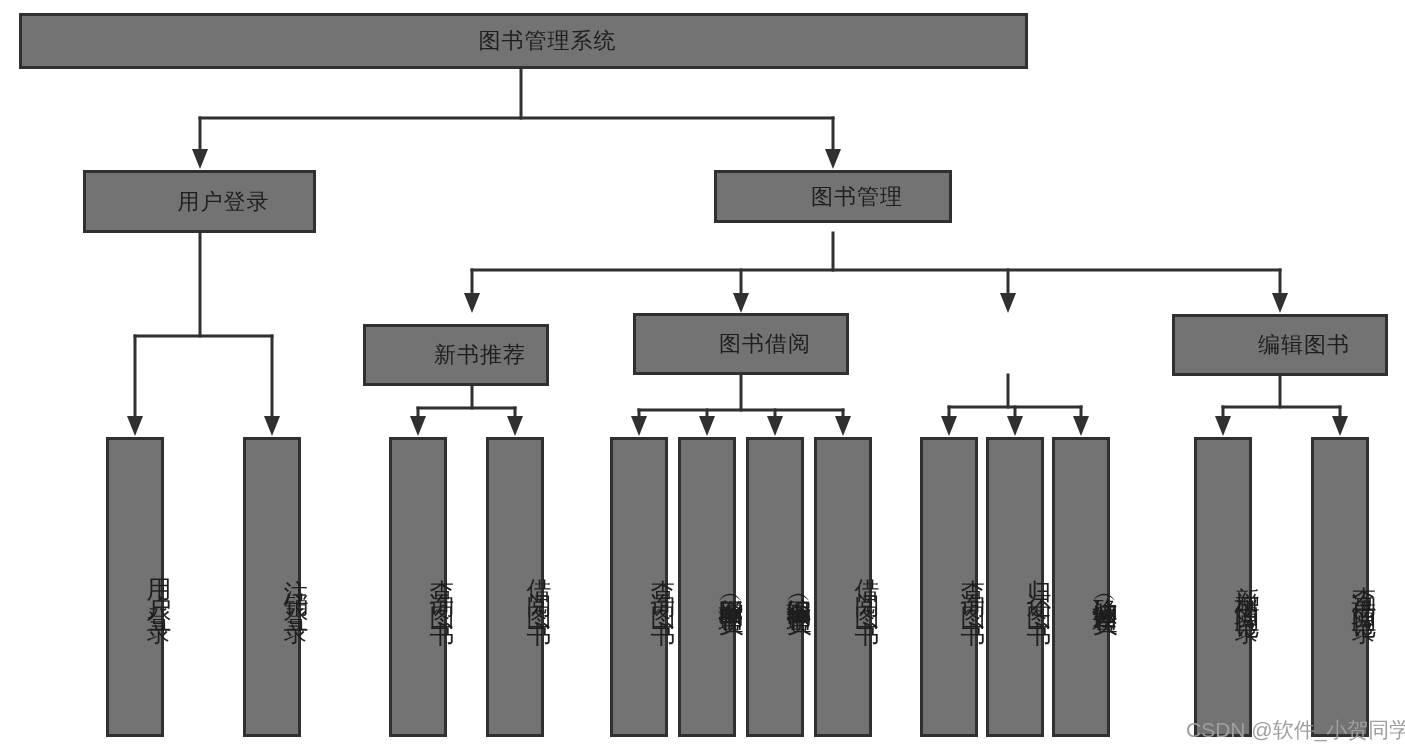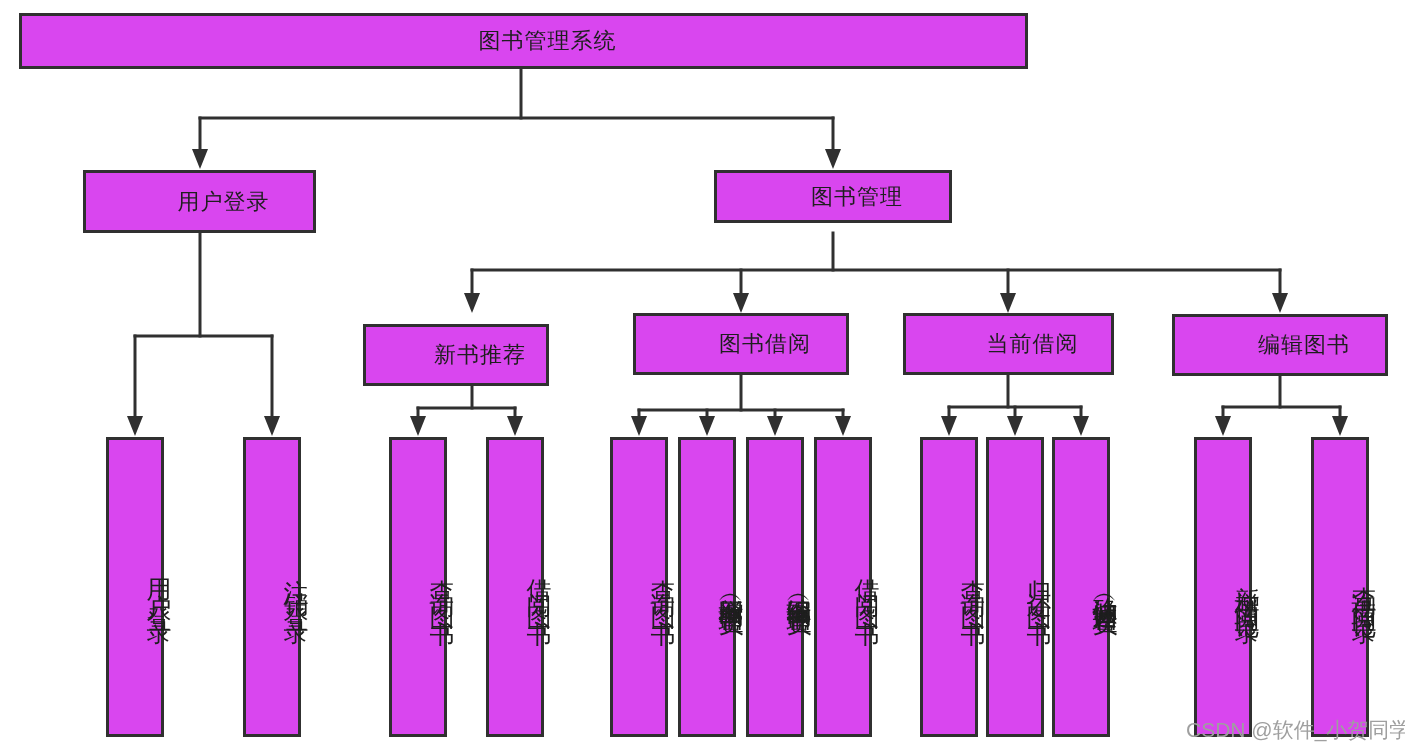--- a/index.html
+++ b/index.html
@@ -15,21 +15,21 @@
     font-family:"Liberation Sans","DejaVu Sans",sans-serif;
     overflow:hidden;
   }
   .stage{position:relative;width:1405px;height:747px;background:var(--bg);}
   .connectors{position:absolute;left:0;top:0;width:1405px;height:747px;}
   .connectors path{stroke:var(--line);stroke-width:3;fill:none;stroke-linecap:square;}
   .connectors polygon{fill:var(--line);stroke:none;}
   .box{
     position:absolute;
     border:3px solid var(--line);
-    background:#d946ef;
+    background:#737373;
     color:var(--text);
     display:flex;align-items:center;justify-content:center;
     text-align:center;
     padding-left:48px;
   }
   .hbox{font-size:22px;letter-spacing:1px;}
   .leaf{
     writing-mode:vertical-rl;
     text-orientation:mixed;
     font-size:25px;
@@ -114,21 +114,20 @@
       <polygon points="1332,416 1348,416 1340,436"></polygon>
   </svg>
 
   <div class="box hbox" style="left:19px;top:13px;width:1009px;height:56px;">图书管理系统</div>
 
   <div class="box hbox" style="left:83px;top:170px;width:233px;height:63px;">用户登录</div>
   <div class="box hbox" style="left:714px;top:170px;width:238px;height:53px;">图书管理</div>
 
   <div class="box hbox" style="left:363px;top:324px;width:186px;height:62px;">新书推荐</div>
   <div class="box hbox" style="left:633px;top:313px;width:216px;height:62px;text-align:center;">图书借阅</div>
-  <div class="box hbox" style="left:903px;top:313px;width:211px;height:62px;">当前借阅</div>
   <div class="box hbox" style="left:1172px;top:314px;width:216px;height:62px;">编辑图书</div>
 
   <div class="box leaf ls-wide" style="left:106px;top:437px;width:58px;height:300px;">用户登录</div>
   <div class="box leaf ls-wide" style="left:243px;top:437px;width:58px;height:300px;">注销登录</div>
 
   <div class="box leaf ls-wide" style="left:389px;top:437px;width:58px;height:300px;">查询图书</div>
   <div class="box leaf ls-wide" style="left:486px;top:437px;width:58px;height:300px;">借阅图书</div>
 
   <div class="box leaf ls-wide" style="left:610px;top:437px;width:58px;height:300px;">查询图书</div>
   <div class="box leaf ls-tight" style="left:678px;top:437px;width:58px;height:300px;">新增图书（管理员）</div>

